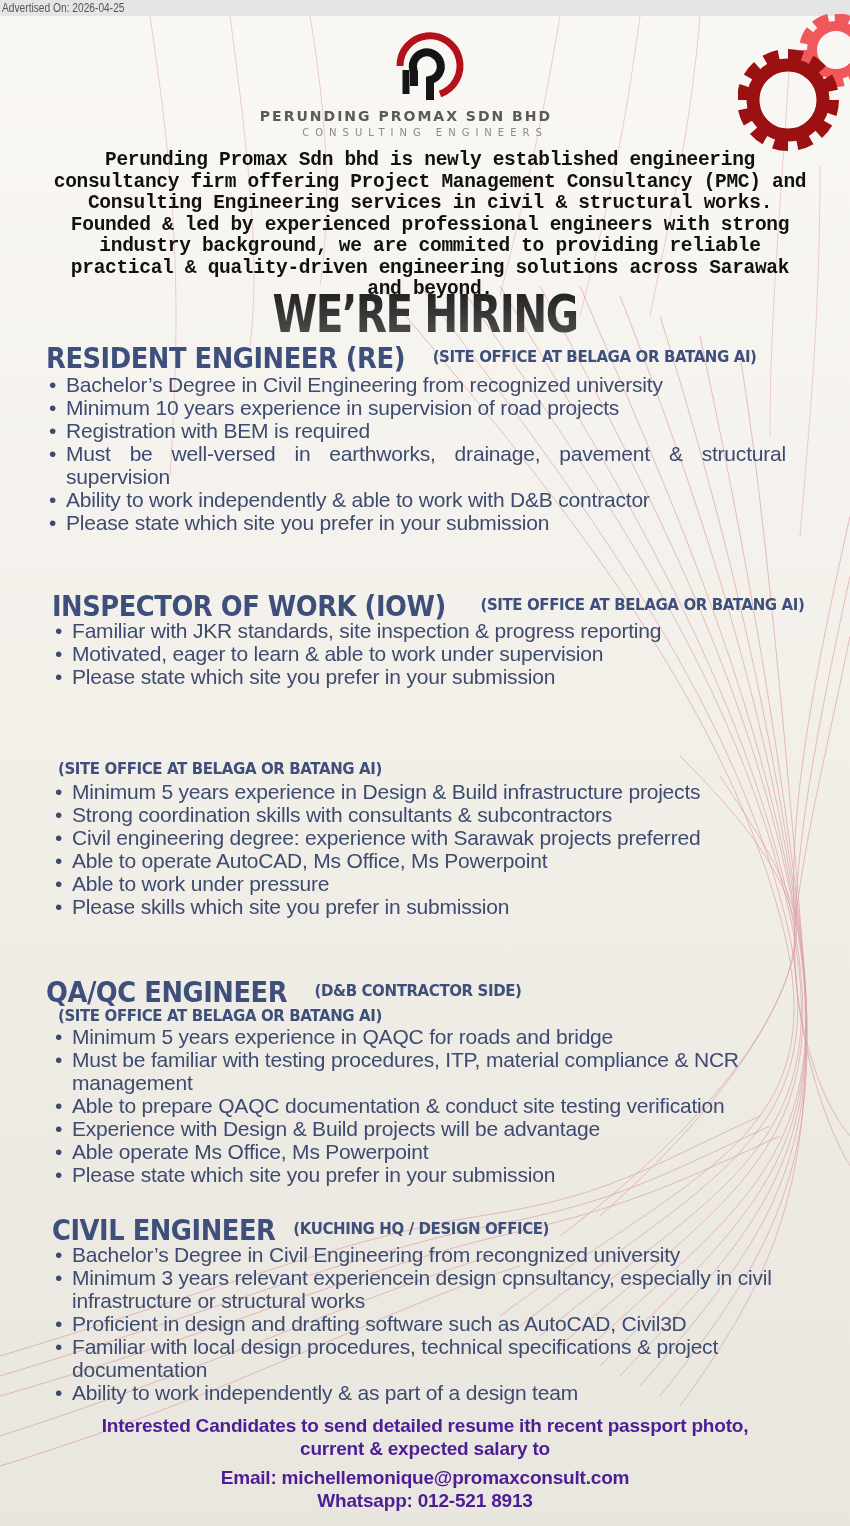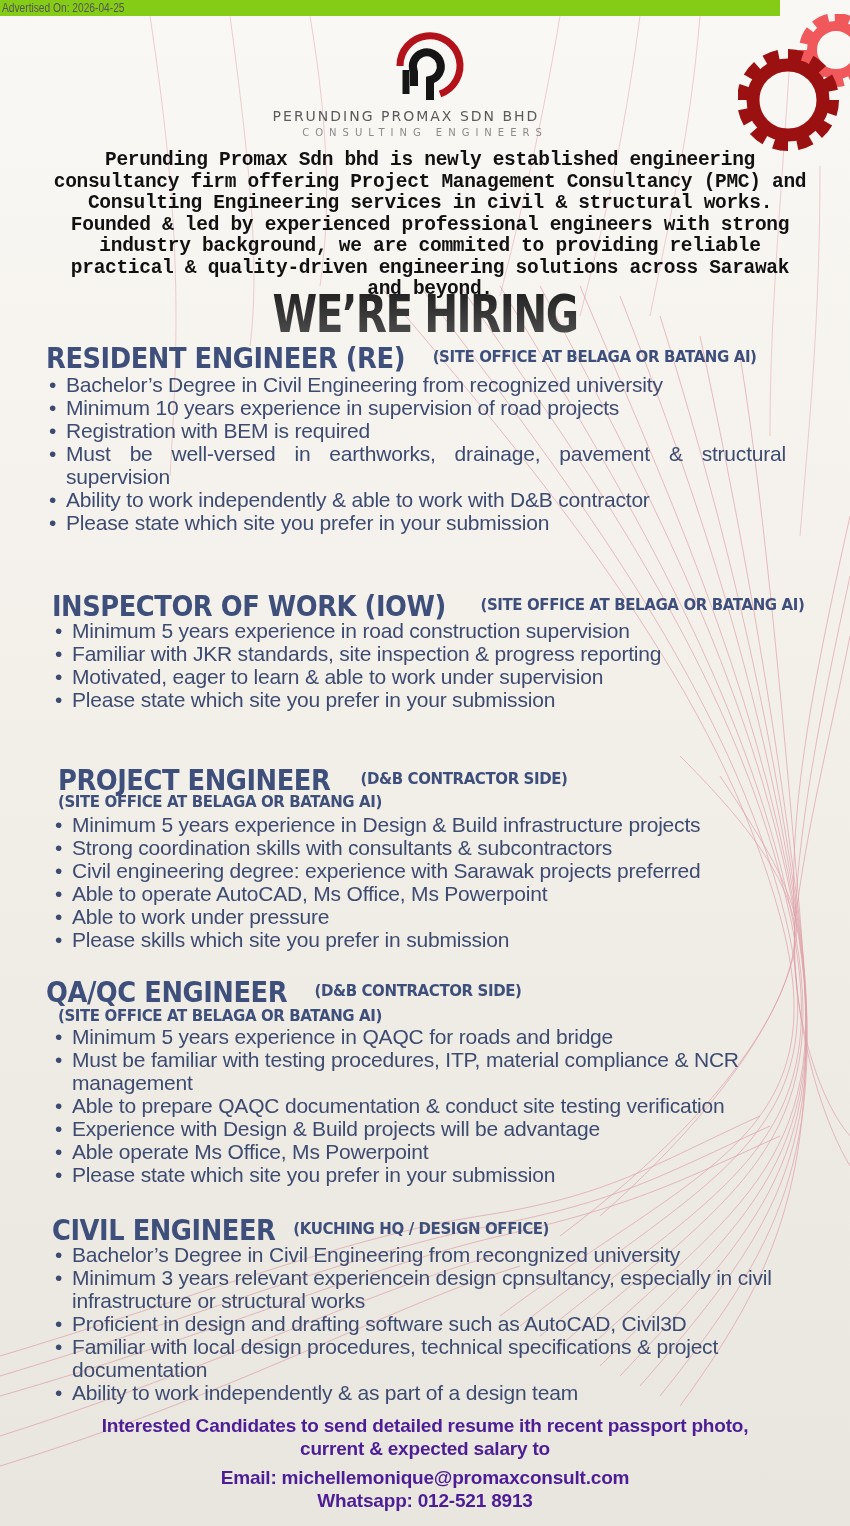--- a/index.html
+++ b/index.html
@@ -4,35 +4,35 @@
 <style>
   * { margin: 0; padding: 0; box-sizing: border-box; }
   html, body { width: 850px; height: 1526px; overflow: hidden; }
   body {
     position: relative;
     font-family: "Liberation Sans", "DejaVu Sans", sans-serif;
     background: linear-gradient(180deg, #faf8f5 0%, #f3f0ea 45%, #e9e6df 100%);
     color: #3d4b70;
   }
   .topbar {
-    position: absolute; left: 0; top: 0; width: 780px; height: 16px;
-    background: #84cc16;
+    position: absolute; left: 0; top: 0; width: 850px; height: 16px;
+    background: #e5e5e5;
   }
   .adv-date {
     position: absolute; left: 2px; top: 1px;
     font-family: "Liberation Sans Narrow", "Liberation Sans", sans-serif;
     font-size: 12px; color: #555; transform: scaleX(0.85); transform-origin: left top;
     white-space: nowrap;
   }
   .bg-lines { position: absolute; left: 0; top: 16px; width: 850px; height: 1510px; pointer-events: none; }
 
   .logo { position: absolute; left: 388px; top: 20px; width: 80px; height: 82px; }
   .company-name {
     position: absolute; left: 0; width: 812px; top: 108px; text-align: center;
-    font-family: "DejaVu Sans", sans-serif; font-weight: normal; font-size: 14px;
+    font-family: "DejaVu Sans", sans-serif; font-weight: bold; font-size: 14px;
     letter-spacing: 2px; color: #5a5a5a;
   }
   .company-sub {
     position: absolute; left: 0; width: 850px; top: 127px; text-align: center;
     font-family: "DejaVu Sans", sans-serif; font-size: 10px; letter-spacing: 6px;
     color: #8a8a8a;
   }
   .gears { position: absolute; left: 738px; top: 14px; width: 112px; height: 142px; }
 
   .intro {
@@ -160,32 +160,27 @@
     <li>Please state which site you prefer in your submission</li>
   </ul>
 </div>
 
 <div class="job" style="left:52px; top:590px;">
   <div class="job-head">
     <span class="job-title">INSPECTOR OF WORK (IOW)</span>
     <span class="job-tag" style="margin-left:-4px">(SITE OFFICE AT BELAGA OR BATANG AI)</span>
   </div>
   <ul class="reqs" style="width:740px; margin-top:-4px;">
-    <li>Minimum 5 years experience in road construction supervision</li>
     <li>Familiar with JKR standards, site inspection &amp; progress reporting</li>
     <li>Motivated, eager to learn &amp; able to work under supervision</li>
     <li>Please state which site you prefer in your submission</li>
   </ul>
 </div>
 
 <div class="job" style="left:52px; top:764px;">
-  <div class="job-head" style="padding-left:6px;">
-    <span class="job-title">PROJECT ENGINEER</span>
-    <span class="job-tag" style="margin-left:2px">(D&amp;B CONTRACTOR SIDE)</span>
-  </div>
   <div class="job-sub" style="padding-left:6px; margin-top:-4px;">(SITE OFFICE AT BELAGA OR BATANG AI)</div>
   <ul class="reqs" style="width:760px; margin-top:2px;">
     <li>Minimum 5 years experience in Design &amp; Build infrastructure projects</li>
     <li>Strong coordination skills with consultants &amp; subcontractors</li>
     <li>Civil engineering degree: experience with Sarawak projects preferred</li>
     <li>Able to operate AutoCAD, Ms Office, Ms Powerpoint</li>
     <li>Able to work under pressure</li>
     <li>Please skills which site you prefer in submission</li>
   </ul>
 </div>

